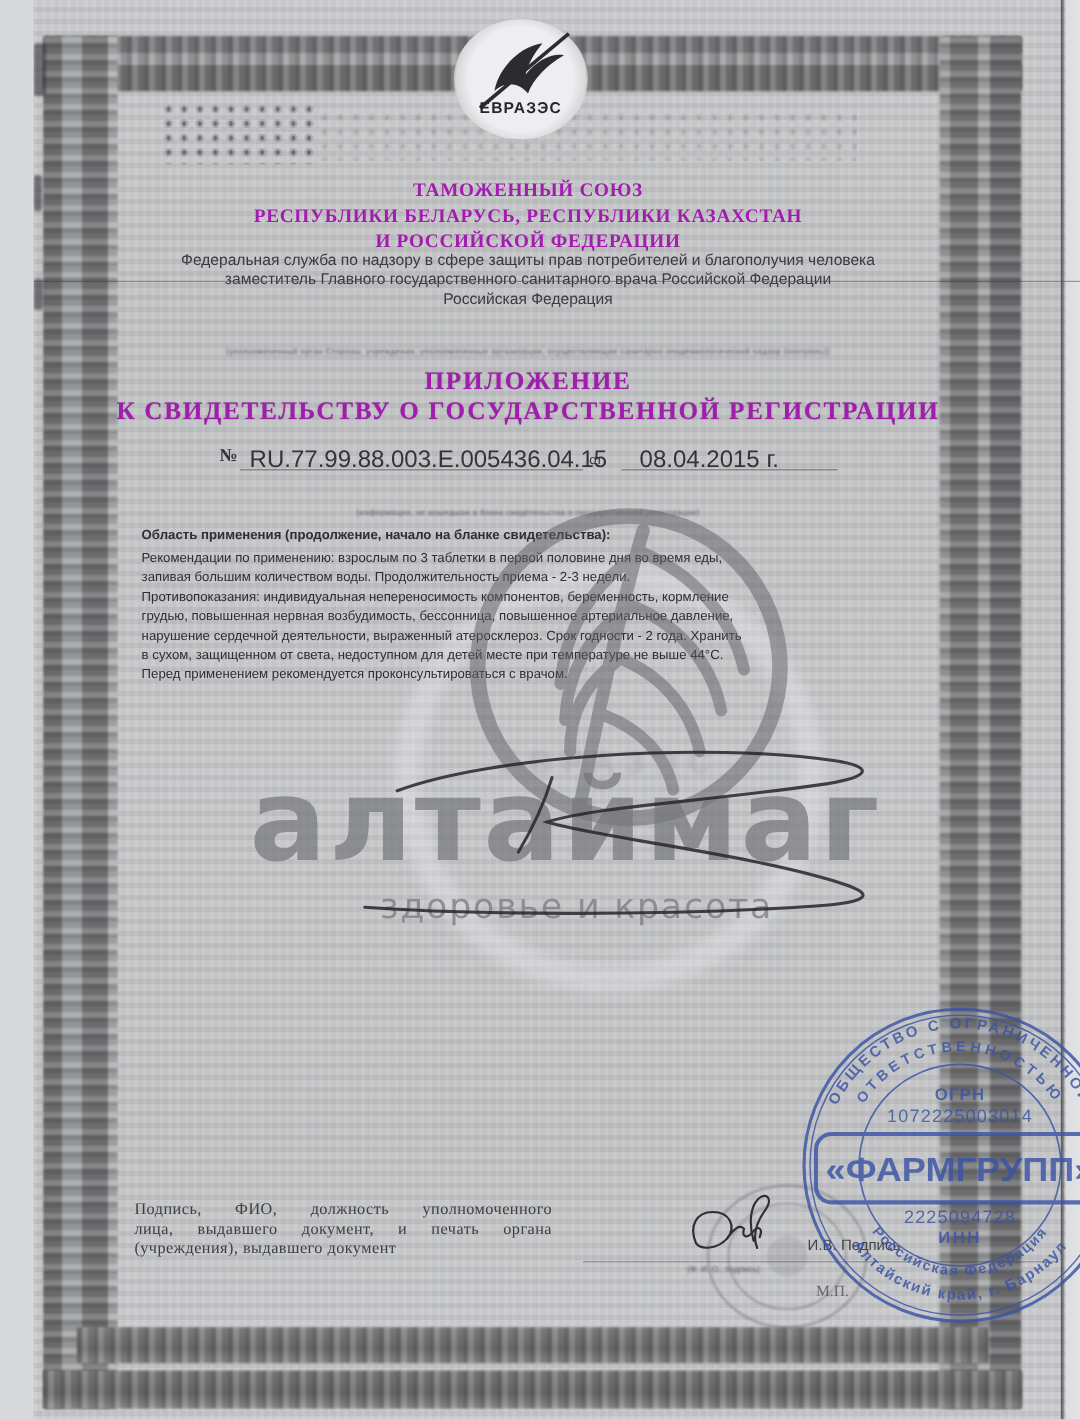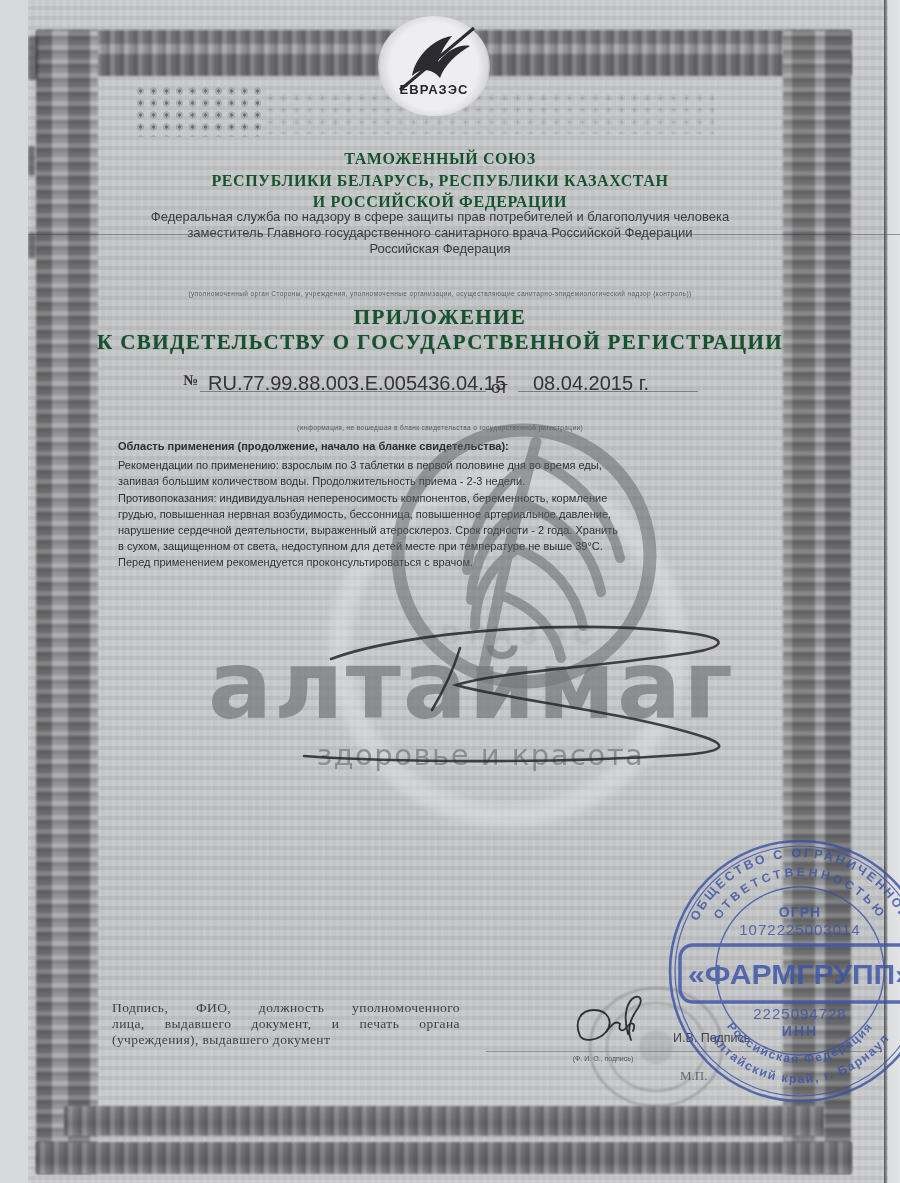--- a/index.html
+++ b/index.html
@@ -33,21 +33,21 @@
     background:repeating-linear-gradient(90deg,rgba(0,0,0,.20) 0 4px,rgba(255,255,255,.10) 4px 9px,rgba(0,0,0,.10) 9px 14px);}
   .band-left::after,.band-right::after{
     background:repeating-linear-gradient(0deg,rgba(0,0,0,.20) 0 4px,rgba(255,255,255,.10) 4px 9px,rgba(0,0,0,.10) 9px 14px);}
   .lattice{position:absolute;left:106px;top:85px;width:130px;height:52px;filter:blur(.4px);
     background-image:radial-gradient(circle at 50% 50%,rgba(45,45,50,.55) 0 1.8px,rgba(130,130,134,.4) 1.8px 3.4px,transparent 4px);
     background-size:13px 12px;}
   .lattice-ext{left:236px;top:92px;width:450px;height:42px;opacity:.28;}
   
   .print{filter:blur(.35px);}
   .ctr{position:absolute;left:32px;width:760px;text-align:center;}
-  .serif{font-family:"Liberation Serif","DejaVu Serif",serif;font-weight:bold;color:#14532d;}
+  .serif{font-family:"Liberation Serif","DejaVu Serif",serif;font-weight:bold;color:#a21caf;}
   .hdr-big{font-size:16px;letter-spacing:.6px;}
   .hdr-sm{font-size:13px;color:#3a3a3f;}
   .fineprint{font-size:6.5px;color:#5a5a60;letter-spacing:.4px;filter:blur(.7px);}
   .title-line{font-size:21px;letter-spacing:1.4px;text-shadow:0 0 1px rgba(0,0,0,.3);}
   .reg{position:absolute;font-size:20px;color:#333338;}
   .u-line{position:absolute;height:1px;background:rgba(60,60,68,.55);}
   .body-block{position:absolute;left:90px;width:662px;font-size:11px;color:#2e2e33;line-height:16.2px;}
   .body-head{font-weight:bold;margin-bottom:3px;}
   
   .wm-word{position:absolute;left:180px;top:636px;width:545px;
@@ -119,33 +119,33 @@
   <div class="ctr hdr-sm print" style="top:241px;">Российская Федерация</div>
   <div class="hline" style="left:0;top:234px;width:900px;"></div>
 
   <div class="ctr fineprint" style="top:290px;">(уполномоченный орган Стороны, учреждения, уполномоченные организации, осуществляющие санитарно-эпидемиологический надзор (контроль))</div>
   <div class="ctr serif title-line print" style="top:305px;">ПРИЛОЖЕНИЕ</div>
   <div class="ctr serif title-line print" style="top:330px;">К СВИДЕТЕЛЬСТВУ О ГОСУДАРСТВЕННОЙ РЕГИСТРАЦИИ</div>
 
   <div class="reg serif print" style="left:155px;top:372px;font-size:15px;">№</div>
   <div class="reg print" style="left:180px;top:372px;width:216px;text-align:center;">RU.77.99.88.003.Е.005436.04.15</div>
   <div class="u-line" style="left:172px;top:391px;width:286px;"></div>
-  <div class="reg print" style="left:463px;top:378px;font-size:17px;">от</div>
+  <div class="reg print" style="left:463px;top:378px;font-size:11px;">от</div>
   <div class="reg print" style="left:505px;top:372px;width:132px;text-align:left;">08.04.2015 г.</div>
   <div class="u-line" style="left:490px;top:391px;width:180px;"></div>
   <div class="ctr fineprint" style="top:424px;">(информация, не вошедшая в бланк свидетельства о государственной регистрации)</div>
 
   <div class="body-block print" style="top:438px;">
     <div class="body-head">Область применения (продолжение, начало на бланке свидетельства):</div>
     <div>Рекомендации по применению: взрослым по 3 таблетки в первой половине дня во время еды,</div>
     <div>запивая большим количеством воды. Продолжительность приема - 2-3 недели.</div>
     <div>Противопоказания: индивидуальная непереносимость компонентов, беременность, кормление</div>
     <div>грудью, повышенная нервная возбудимость, бессонница, повышенное артериальное давление,</div>
     <div>нарушение сердечной деятельности, выраженный атеросклероз. Срок годности - 2 года. Хранить</div>
-    <div>в сухом, защищенном от света, недоступном для детей месте при температуре не выше 39°С.</div>
+    <div>в сухом, защищенном от света, недоступном для детей месте при температуре не выше 44°С.</div>
     <div>Перед применением рекомендуется проконсультироваться с врачом.</div>
   </div>
 
   <svg class="svg-abs leaf" style="left:358px;top:418px;" width="276" height="276" viewBox="0 0 276 276">
     <g fill="none" stroke="#5f6063" stroke-linecap="round">
       <circle cx="138" cy="138" r="126" stroke-width="13"></circle>
       <path d="M150 24 C130 92 114 170 98 250" stroke-width="11"></path>
       <path d="M148 42 C192 60 224 96 234 140" stroke-width="10"></path>
       <path d="M139 86 C179 102 207 134 215 174" stroke-width="10"></path>
       <path d="M129 130 C165 144 189 172 197 208" stroke-width="10"></path>

